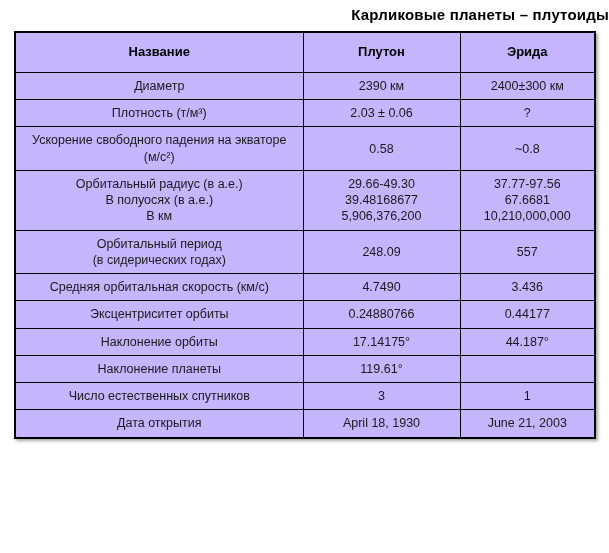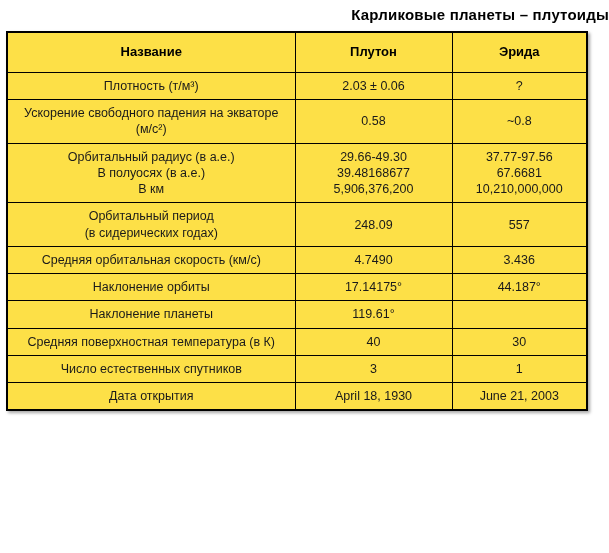--- a/index.html
+++ b/index.html
@@ -22,24 +22,24 @@
     text-align: right;
     font-size: 15px;
     font-weight: bold;
     color: #000000;
     letter-spacing: 0.2px;
   }
   table.data-table {
     border-collapse: collapse;
     table-layout: fixed;
     width: 580px;
-    margin-left: 6px;
+    margin-left: 14px;
     border: 2px solid #000000;
     box-shadow: 2px 2px 3px rgba(0,0,0,0.35);
-    background: #fde047;
+    background: #c4b5fd;
   }
   col.c-name  { width: 288px; }
   col.c-pluto { width: 157px; }
   col.c-eris  { width: 135px; }
   th, td {
     border: 1px solid #000000;
     text-align: center;
     vertical-align: middle;
     white-space: pre-line;
     padding: 5px 4px;
@@ -70,20 +70,25 @@
     </colgroup>
     <thead>
       <tr>
         <th>Название</th>
         <th>Плутон</th>
         <th>Эрида</th>
       </tr>
     </thead>
     <tbody id="table-body">
         <tr>
+          <td>Диаметр</td>
+          <td>2390 км</td>
+          <td>2400±300 км</td>
+        </tr>
+        <tr>
           <td>Плотность (т/м³)</td>
           <td>2.03 ± 0.06</td>
           <td>?</td>
         </tr>
         <tr>
           <td>Ускорение свободного падения на экваторе
 (м/с²)</td>
           <td>0.58</td>
           <td>~0.8</td>
         </tr>
@@ -103,33 +108,33 @@
 (в сидерических годах)</td>
           <td>248.09</td>
           <td>557</td>
         </tr>
         <tr>
           <td>Средняя орбитальная скорость (км/с)</td>
           <td>4.7490</td>
           <td>3.436</td>
         </tr>
         <tr>
+          <td>Эксцентриситет орбиты</td>
+          <td>0.24880766</td>
+          <td>0.44177</td>
+        </tr>
+        <tr>
           <td>Наклонение орбиты</td>
           <td>17.14175°</td>
           <td>44.187°</td>
         </tr>
         <tr>
           <td>Наклонение планеты</td>
           <td>119.61°</td>
           <td></td>
-        </tr>
-        <tr>
-          <td>Средняя поверхностная температура (в К)</td>
-          <td>40</td>
-          <td>30</td>
         </tr>
         <tr>
           <td>Число естественных спутников</td>
           <td>3</td>
           <td>1</td>
         </tr>
         <tr>
           <td>Дата открытия</td>
           <td>April 18, 1930</td>
           <td>June 21, 2003</td>

